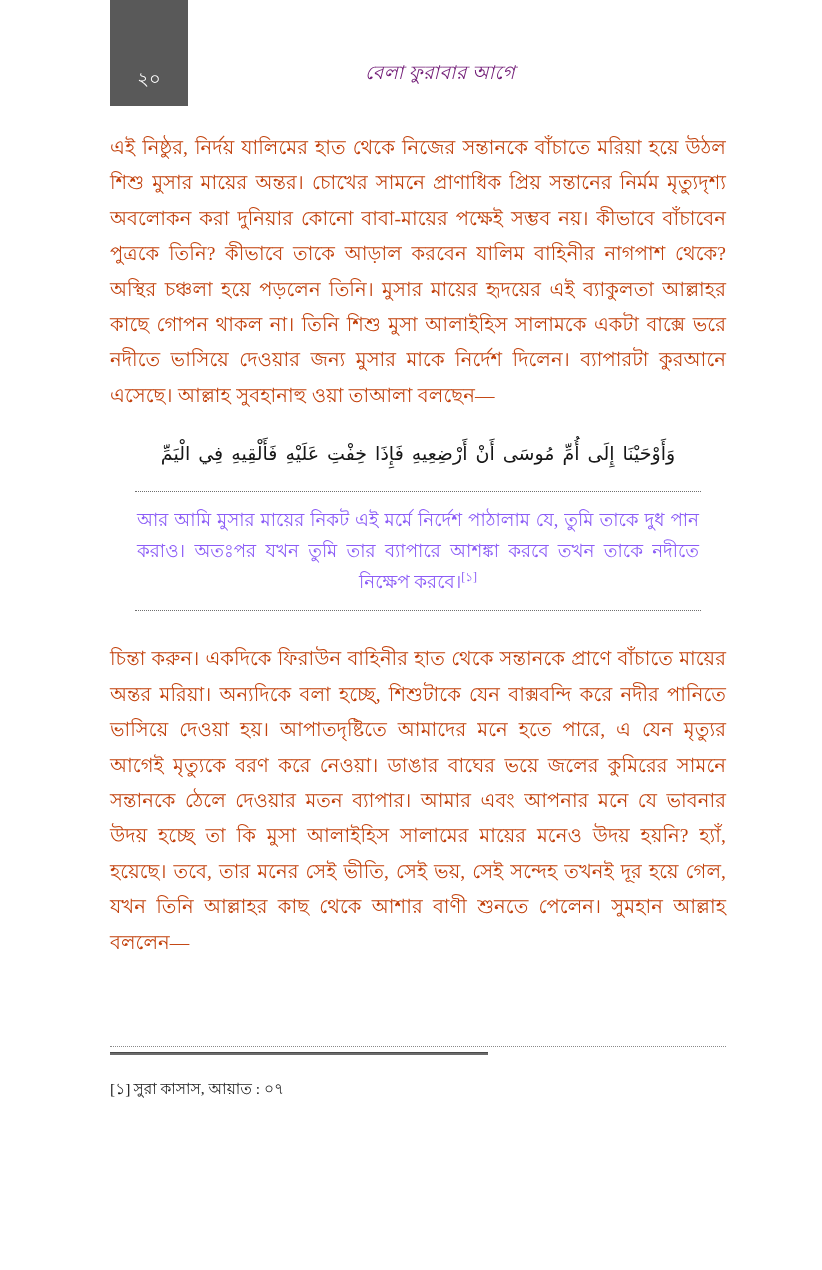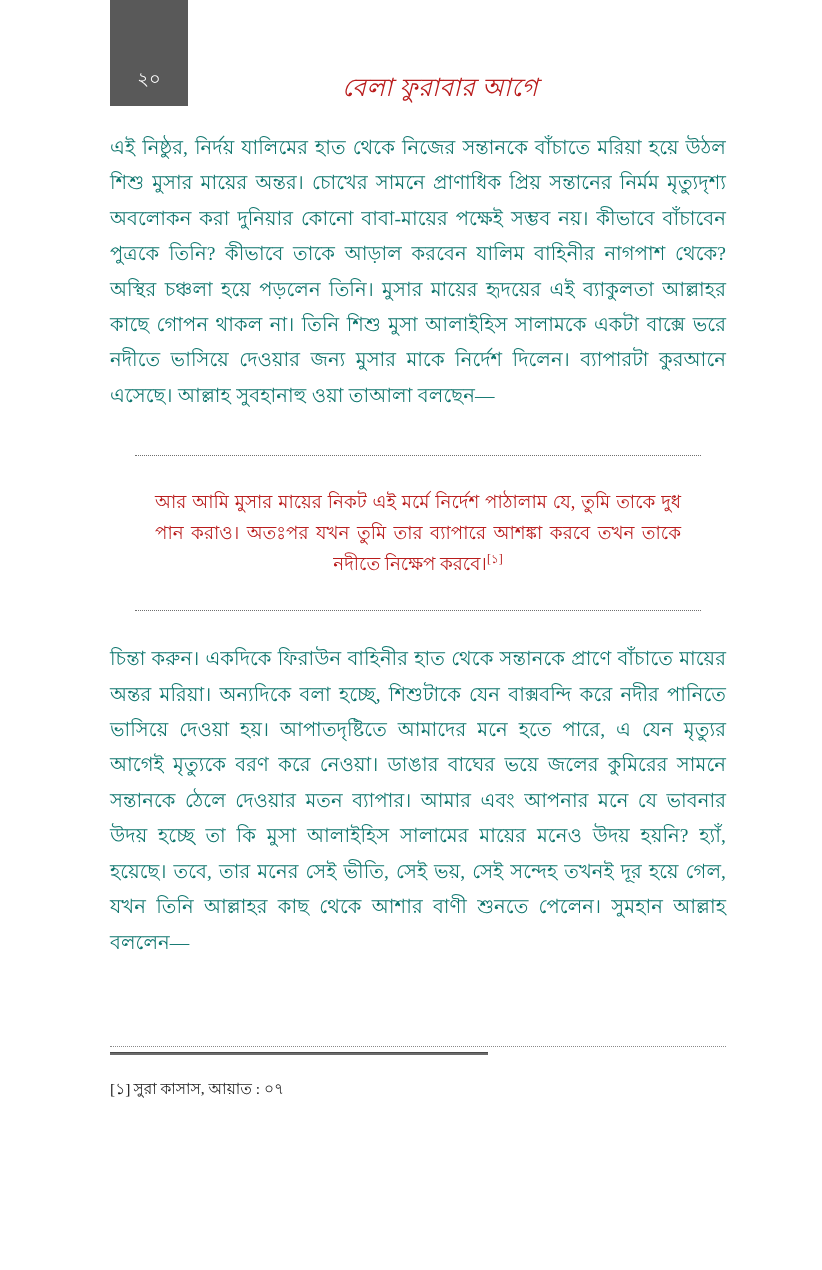--- a/index.html
+++ b/index.html
@@ -52,41 +52,40 @@
     line-height: 1;
     font-family: "Liberation Serif", "DejaVu Serif", serif;
   }
   .running-title {
     position: absolute;
     left: 230px;
     top: 58px;
     width: 420px;
     text-align: center;
     font-style: italic;
-    font-size: 25px;
-    color: #b91c1c;
+    font-size: 19px;
+    color: #701a75;
     letter-spacing: 0.4px;
-    margin-top: 10px;
   }
 
   
   .content {
     position: absolute;
     left: 110px;
     top: 130px;
     width: 616px;
   }
 
   p.body-text {
     margin: 0 0 0 0;
     text-align: justify;
     text-justify: inter-word;
     font-size: 19.5px;
     line-height: 35.4px;
-    color: #0f766e;
+    color: #c2410c;
     letter-spacing: 0.1px;
     word-spacing: 0.5px;
   }
   p.body-text:last-child {
     text-align-last: left;
   }
 
   
   .quote-group {
     margin: 0;
@@ -103,26 +102,26 @@
     word-spacing: 2px;
   }
 
   .translation {
     border-top: 1px dotted #6f6f6f;
     border-bottom: 1px dotted #6f6f6f;
     margin: 0 25px 0 25px;
     padding: 13px 2px 12px 2px;
   }
   .translation .trans-text {
-    margin: 18px;
+    margin: 0;
     text-align: justify;
     text-align-last: center;
     font-size: 18.3px;
     line-height: 31px;
-    color: #b91c1c;
+    color: #8b5cf6;
   }
   .fn-ref {
     font-size: 12px;
     vertical-align: super;
     line-height: 0;
   }
 
   
   .footnote-zone {
     position: absolute;
@@ -173,20 +172,21 @@
     <div class="running-title">বেলা ফুরাবার আগে</div>
   </div>
 
   <div class="content">
 
     <p class="body-text">এই নিষ্ঠুর, নির্দয় যালিমের হাত থেকে নিজের সন্তানকে বাঁচাতে মরিয়া হয়ে উঠল শিশু মুসার মায়ের অন্তর। চোখের সামনে প্রাণাধিক প্রিয় সন্তানের নির্মম মৃত্যুদৃশ্য অবলোকন করা দুনিয়ার কোনো বাবা-মায়ের পক্ষেই সম্ভব নয়। কীভাবে বাঁচাবেন পুত্রকে তিনি? কীভাবে তাকে আড়াল করবেন যালিম বাহিনীর নাগপাশ থেকে? অস্থির চঞ্চলা হয়ে পড়লেন তিনি। মুসার মায়ের হৃদয়ের এই ব্যাকুলতা আল্লাহর কাছে গোপন থাকল না। তিনি শিশু মুসা আলাইহিস সালামকে একটা বাক্সে ভরে নদীতে ভাসিয়ে দেওয়ার জন্য মুসার মাকে নির্দেশ দিলেন। ব্যাপারটা কুরআনে এসেছে। আল্লাহ সুবহানাহু ওয়া তাআলা বলছেন—</p>
 
     <div class="sp-1"></div>
 
     <div class="quote-group">
+      <div class="arabic">وَأَوْحَيْنَا إِلَى أُمِّ مُوسَى أَنْ أَرْضِعِيهِ فَإِذَا خِفْتِ عَلَيْهِ فَأَلْقِيهِ فِي الْيَمِّ</div>
 
       <div class="sp-4"></div>
 
       <div class="translation">
         <p class="trans-text"><span>আর আমি মুসার মায়ের নিকট এই মর্মে নির্দেশ পাঠালাম যে, তুমি তাকে দুধ পান করাও। অতঃপর যখন তুমি তার ব্যাপারে আশঙ্কা করবে তখন তাকে নদীতে নিক্ষেপ করবে।</span><span class="fn-ref">[১]</span></p>
       </div>
     </div>
 
     <div class="sp-3"></div>
 

